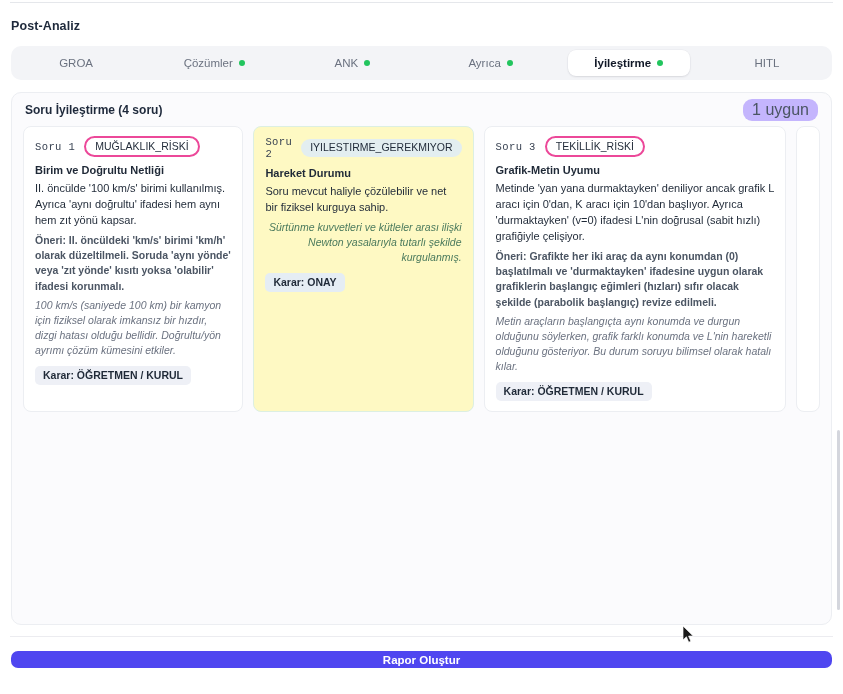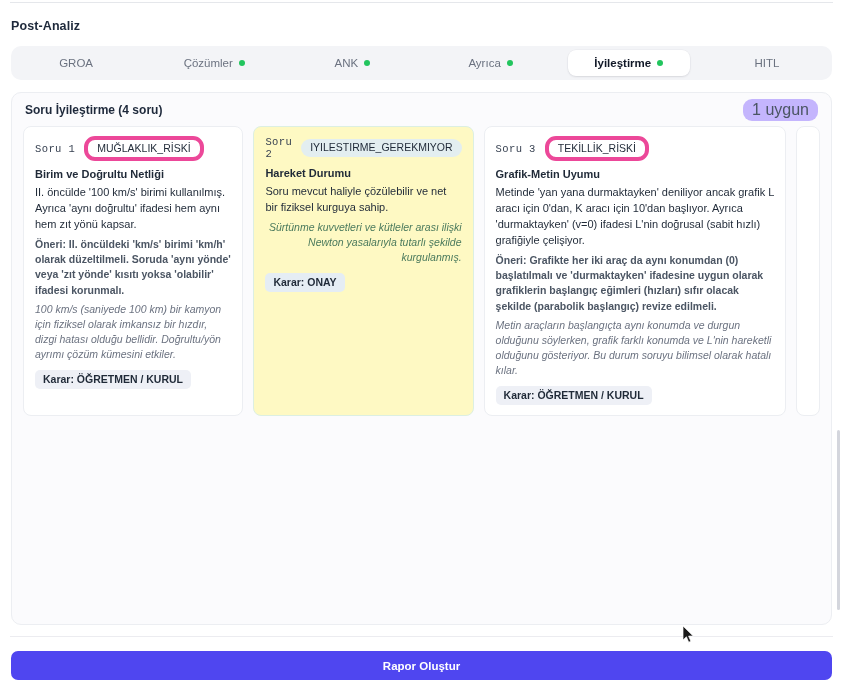--- a/index.html
+++ b/index.html
@@ -141,21 +141,21 @@
   }
   .soru-no {
     font-family: "Liberation Mono", "DejaVu Sans Mono", monospace;
     font-size: 10.5px;
     color: #374151;
     letter-spacing: .4px;
   }
   .tag {
     font-size: 10.5px;
     color: #1f2937;
-    border: 4px solid #ec4899;
+    border: 2px solid #ec4899;
     background: #ffffff;
     border-radius: 11px;
     padding: 2px 9px;
     line-height: 1.25;
     white-space: nowrap;
   }
   .tag.ok {
     border: none;
     background: #e3eef0;
     color: #1f2937;
@@ -208,21 +208,21 @@
     left: 10px;
     right: 10px;
     height: 1px;
     background: #ececf0;
   }
   .cta {
     position: absolute;
     top: 651px;
     left: 11px;
     width: 821px;
-    height: 29px;
+    height: 17px;
     background: #4f46f0;
     border: none;
     border-radius: 7px;
     color: #ffffff;
     font-family: "Liberation Sans", sans-serif;
     font-size: 11.5px;
     font-weight: bold;
     cursor: pointer;
   }
 

